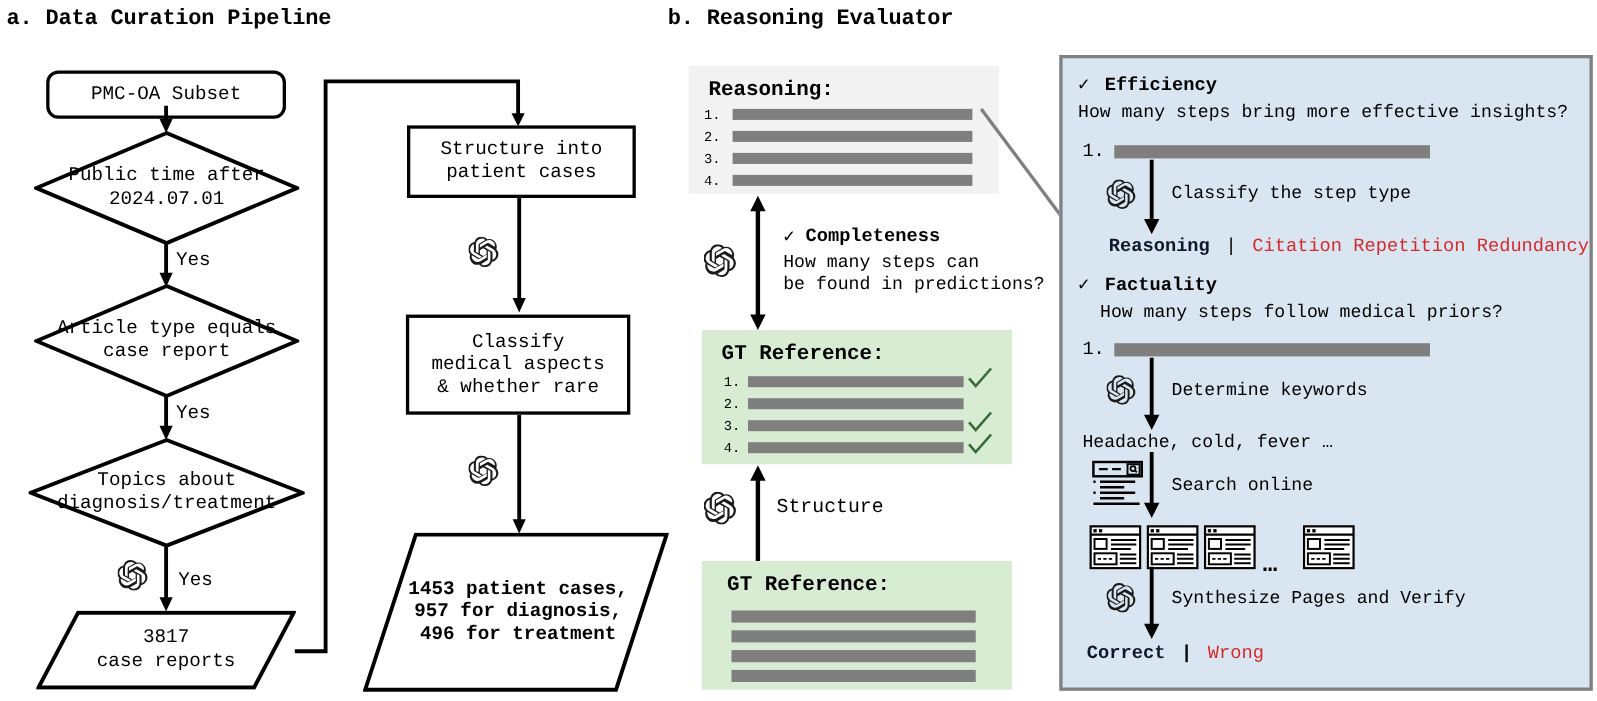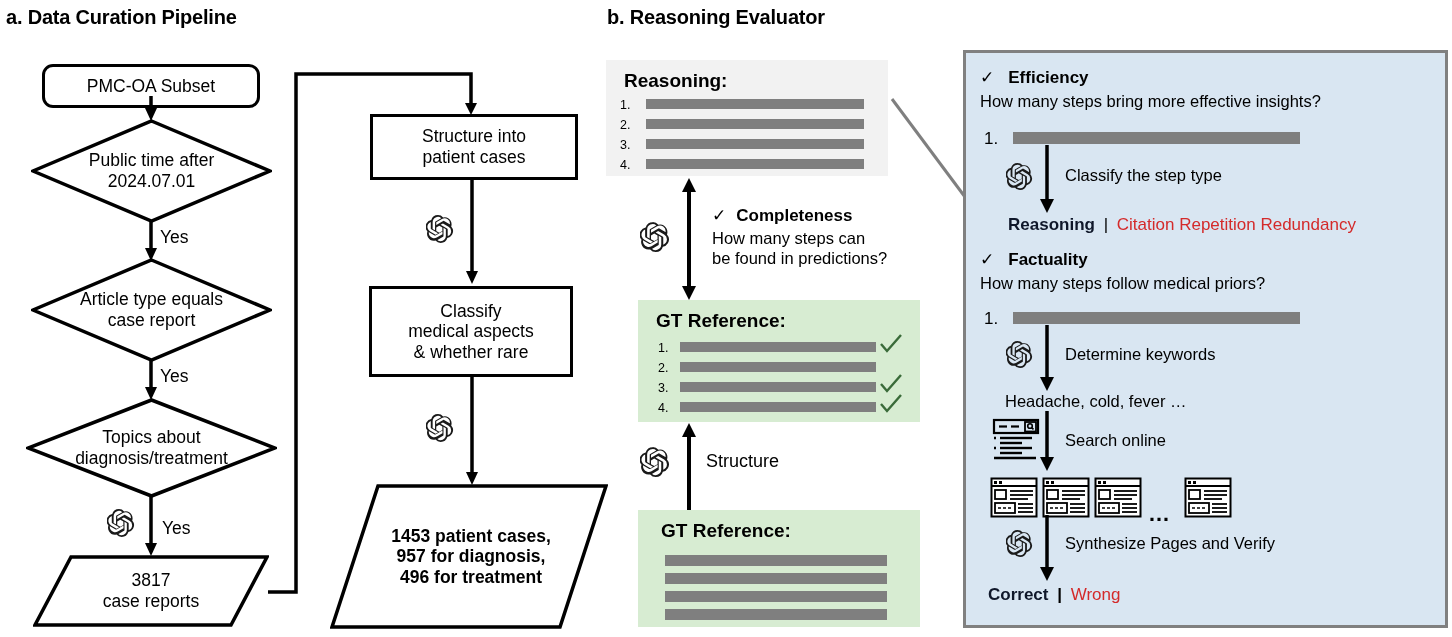--- a/index.html
+++ b/index.html
@@ -7,20 +7,21 @@
     margin: 0; padding: 0;
     background: #ffffff;
     font-family: "Liberation Sans", sans-serif;
   }
   #root {
     position: relative;
     width: 1452px;
     height: 637px;
     background: #ffffff;
     overflow: hidden;
+    font-family: Liberation Mono, monospace;
   }
   .abs { position: absolute; }
 
   
   .panel-title {
     font-size: 20px;
     font-weight: bold;
     color: #000;
     letter-spacing: -0.2px;
     white-space: nowrap;
@@ -246,21 +247,21 @@
     </svg>
     <div class="shape-text bold" style="font-weight:bold; padding-left:4px;">
       <span>1453 patient cases,</span>
       <span>957 for diagnosis,</span>
       <span>496 for treatment</span>
     </div>
   </div>
 
   <div class="abs panel-title" style="left:607px; top:6px;">b. Reasoning Evaluator</div>
 
-  <div class="abs blk" style="left:606px; top:60px; width:282px; height:116px; background:#f2f2f2;">
+  <div class="abs blk" style="left:626px; top:60px; width:282px; height:116px; background:#f2f2f2;">
     <div class="abs blk-title" style="left:18px; top:10px;">Reasoning:</div>
     <div class="numlist abs" style="left:0; top:0; width:282px; height:116px;">
       <div class="num" style="left:14px; top:38px;">1.</div>
       <div class="num" style="left:14px; top:58px;">2.</div>
       <div class="num" style="left:14px; top:78px;">3.</div>
       <div class="num" style="left:14px; top:98px;">4.</div>
       <div class="bar" style="left:40px; top:39px; width:218px; height:10px;"></div>
       <div class="bar" style="left:40px; top:59px; width:218px; height:10px;"></div>
       <div class="bar" style="left:40px; top:79px; width:218px; height:10px;"></div>
       <div class="bar" style="left:40px; top:99px; width:218px; height:10px;"></div>
@@ -355,36 +356,36 @@
       <span class="green-txt">Reasoning</span>
       <span class="sep-txt" style="margin:0 4px;">|</span>
       <span class="red-txt">Citation Repetition Redundancy</span>
     </div>
 
     <div class="abs" style="left:14px; top:196px;">
       <div style="display:flex; align-items:baseline; gap:14px;">
         <span style="font-size:17px;">✓</span>
         <span class="crit-head">Factuality</span>
       </div>
-      <div class="crit-q" style="margin-top:4px;">How many steps follow medical priors?</div>
+      <div class="crit-q" style="margin-top:4px;margin-left:20px;">How many steps follow medical priors?</div>
     </div>
 
     <div class="abs step-num" style="left:18px; top:256px;">1.</div>
     <div class="bar" style="left:47px; top:259px; width:287px; height:12px;"></div>
 
     <svg class="abs" style="left:70px; top:272px; width:22px; height:68px;">
       <line x1="11" y1="0" x2="11" y2="56" stroke="#000" stroke-width="3.5"></line>
       <polygon points="11,66 4,52 18,52" fill="#000"></polygon>
     </svg>
     <svg class="abs oai" style="left:40px; top:288px;" width="27" height="27" viewBox="0 0 24 24" fill="#1a1a1a">
       <use href="#oai-glyph"></use>
     </svg>
     <div class="abs arrow-label" style="left:99px; top:292px;">Determine keywords</div>
 
-    <div class="abs plain-txt" style="left:18px; top:339px;margin-left:21px;">Headache, cold, fever …</div>
+    <div class="abs plain-txt" style="left:18px; top:339px;">Headache, cold, fever …</div>
 
     <svg class="abs" style="left:26px; top:365px;" width="50" height="42" viewBox="0 0 50 42">
       <rect x="2" y="2" width="44" height="13" fill="none" stroke="#000" stroke-width="2.2"></rect>
       <line x1="7" y1="8.5" x2="15" y2="8.5" stroke="#000" stroke-width="2.2"></line>
       <line x1="19" y1="8.5" x2="27" y2="8.5" stroke="#000" stroke-width="2.2"></line>
       <rect x="33" y="4" width="11" height="9.5" fill="none" stroke="#000" stroke-width="1.8"></rect>
       <circle cx="38" cy="8" r="2.3" fill="none" stroke="#000" stroke-width="1.6"></circle>
       <line x1="39.6" y1="9.6" x2="41.5" y2="11.3" stroke="#000" stroke-width="1.6"></line>
       <line x1="2" y1="20" x2="4" y2="20" stroke="#000" stroke-width="2.4"></line>
       <line x1="8" y1="20" x2="40" y2="20" stroke="#000" stroke-width="2.4"></line>

